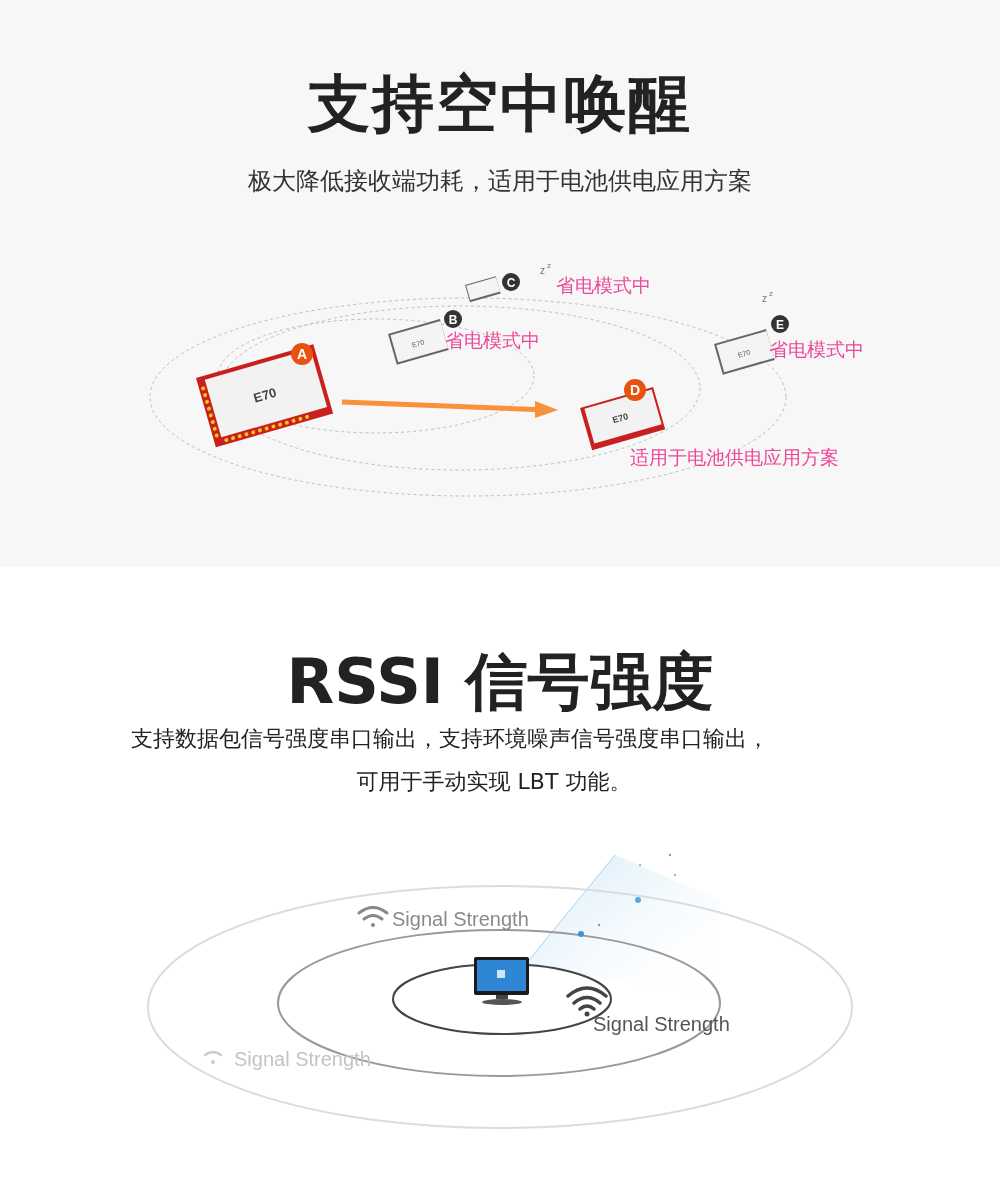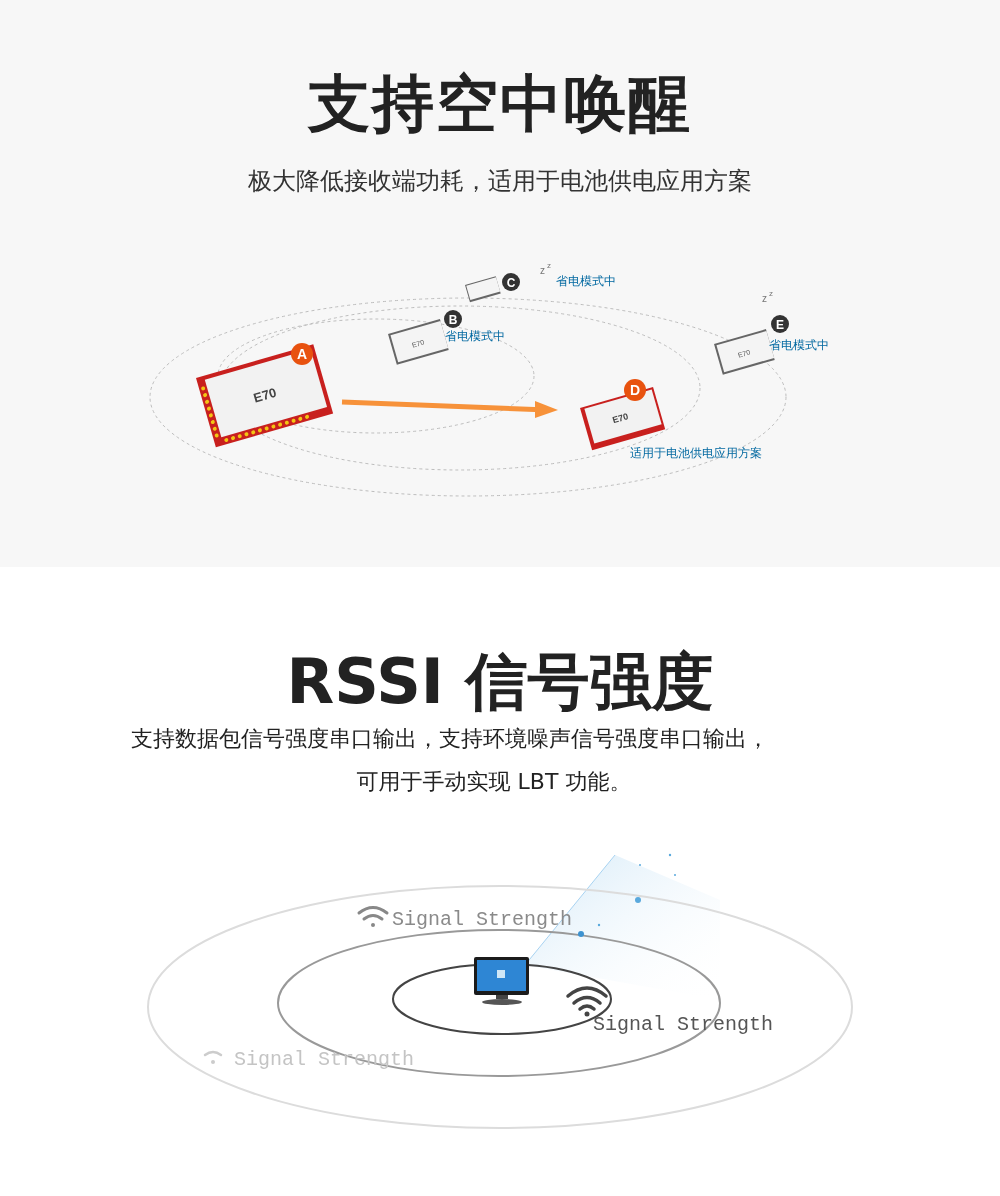--- a/index.html
+++ b/index.html
@@ -6,22 +6,22 @@
   body { width:1000px; height:1196px; background:#fff; font-family:"DejaVu Sans","Liberation Sans",sans-serif; color:#222; overflow:hidden; position:relative; }
   .sec1 { position:absolute; left:0; top:0; width:1000px; height:567px; background:#f7f7f7; }
   .sec2 { position:absolute; left:0; top:567px; width:1000px; height:629px; background:#fff; }
   .title { position:absolute; left:0; width:1000px; text-align:center; color:#222; font-weight:bold; }
   .t1 { top:62px; font-size:62px; letter-spacing:2px; }
   .sub1 { position:absolute; top:165px; left:0; width:1000px; text-align:center; font-size:24px; color:#333; }
   .t2 { top:640px; font-size:62px; }
   .sub2a { position:absolute; top:724px; left:0; width:900px; text-align:center; font-size:22px; color:#222; }
   .sub2b { position:absolute; top:767px; left:0; width:988px; text-align:center; font-size:22px; color:#222; }
   svg.diag { position:absolute; left:0; top:0; }
-  .lbl { position:absolute; font-size:12px; color:#0369a1; white-space:nowrap; }
-  .sig { position:absolute; font-size:20px; white-space:nowrap; font-family:Liberation Mono, monospace; }
+  .lbl { position:absolute; font-size:19px; color:#ec4899; white-space:nowrap; }
+  .sig { position:absolute; font-size:20px; white-space:nowrap; font-family:Liberation Sans, sans-serif; }
 </style>
 </head>
 <body>
 
 <div class="sec1"></div>
 <div class="sec2"></div>
 
 <div class="title t1">支持空中唤醒</div>
 <div class="sub1">极大降低接收端功耗，适用于电池供电应用方案</div>
 

